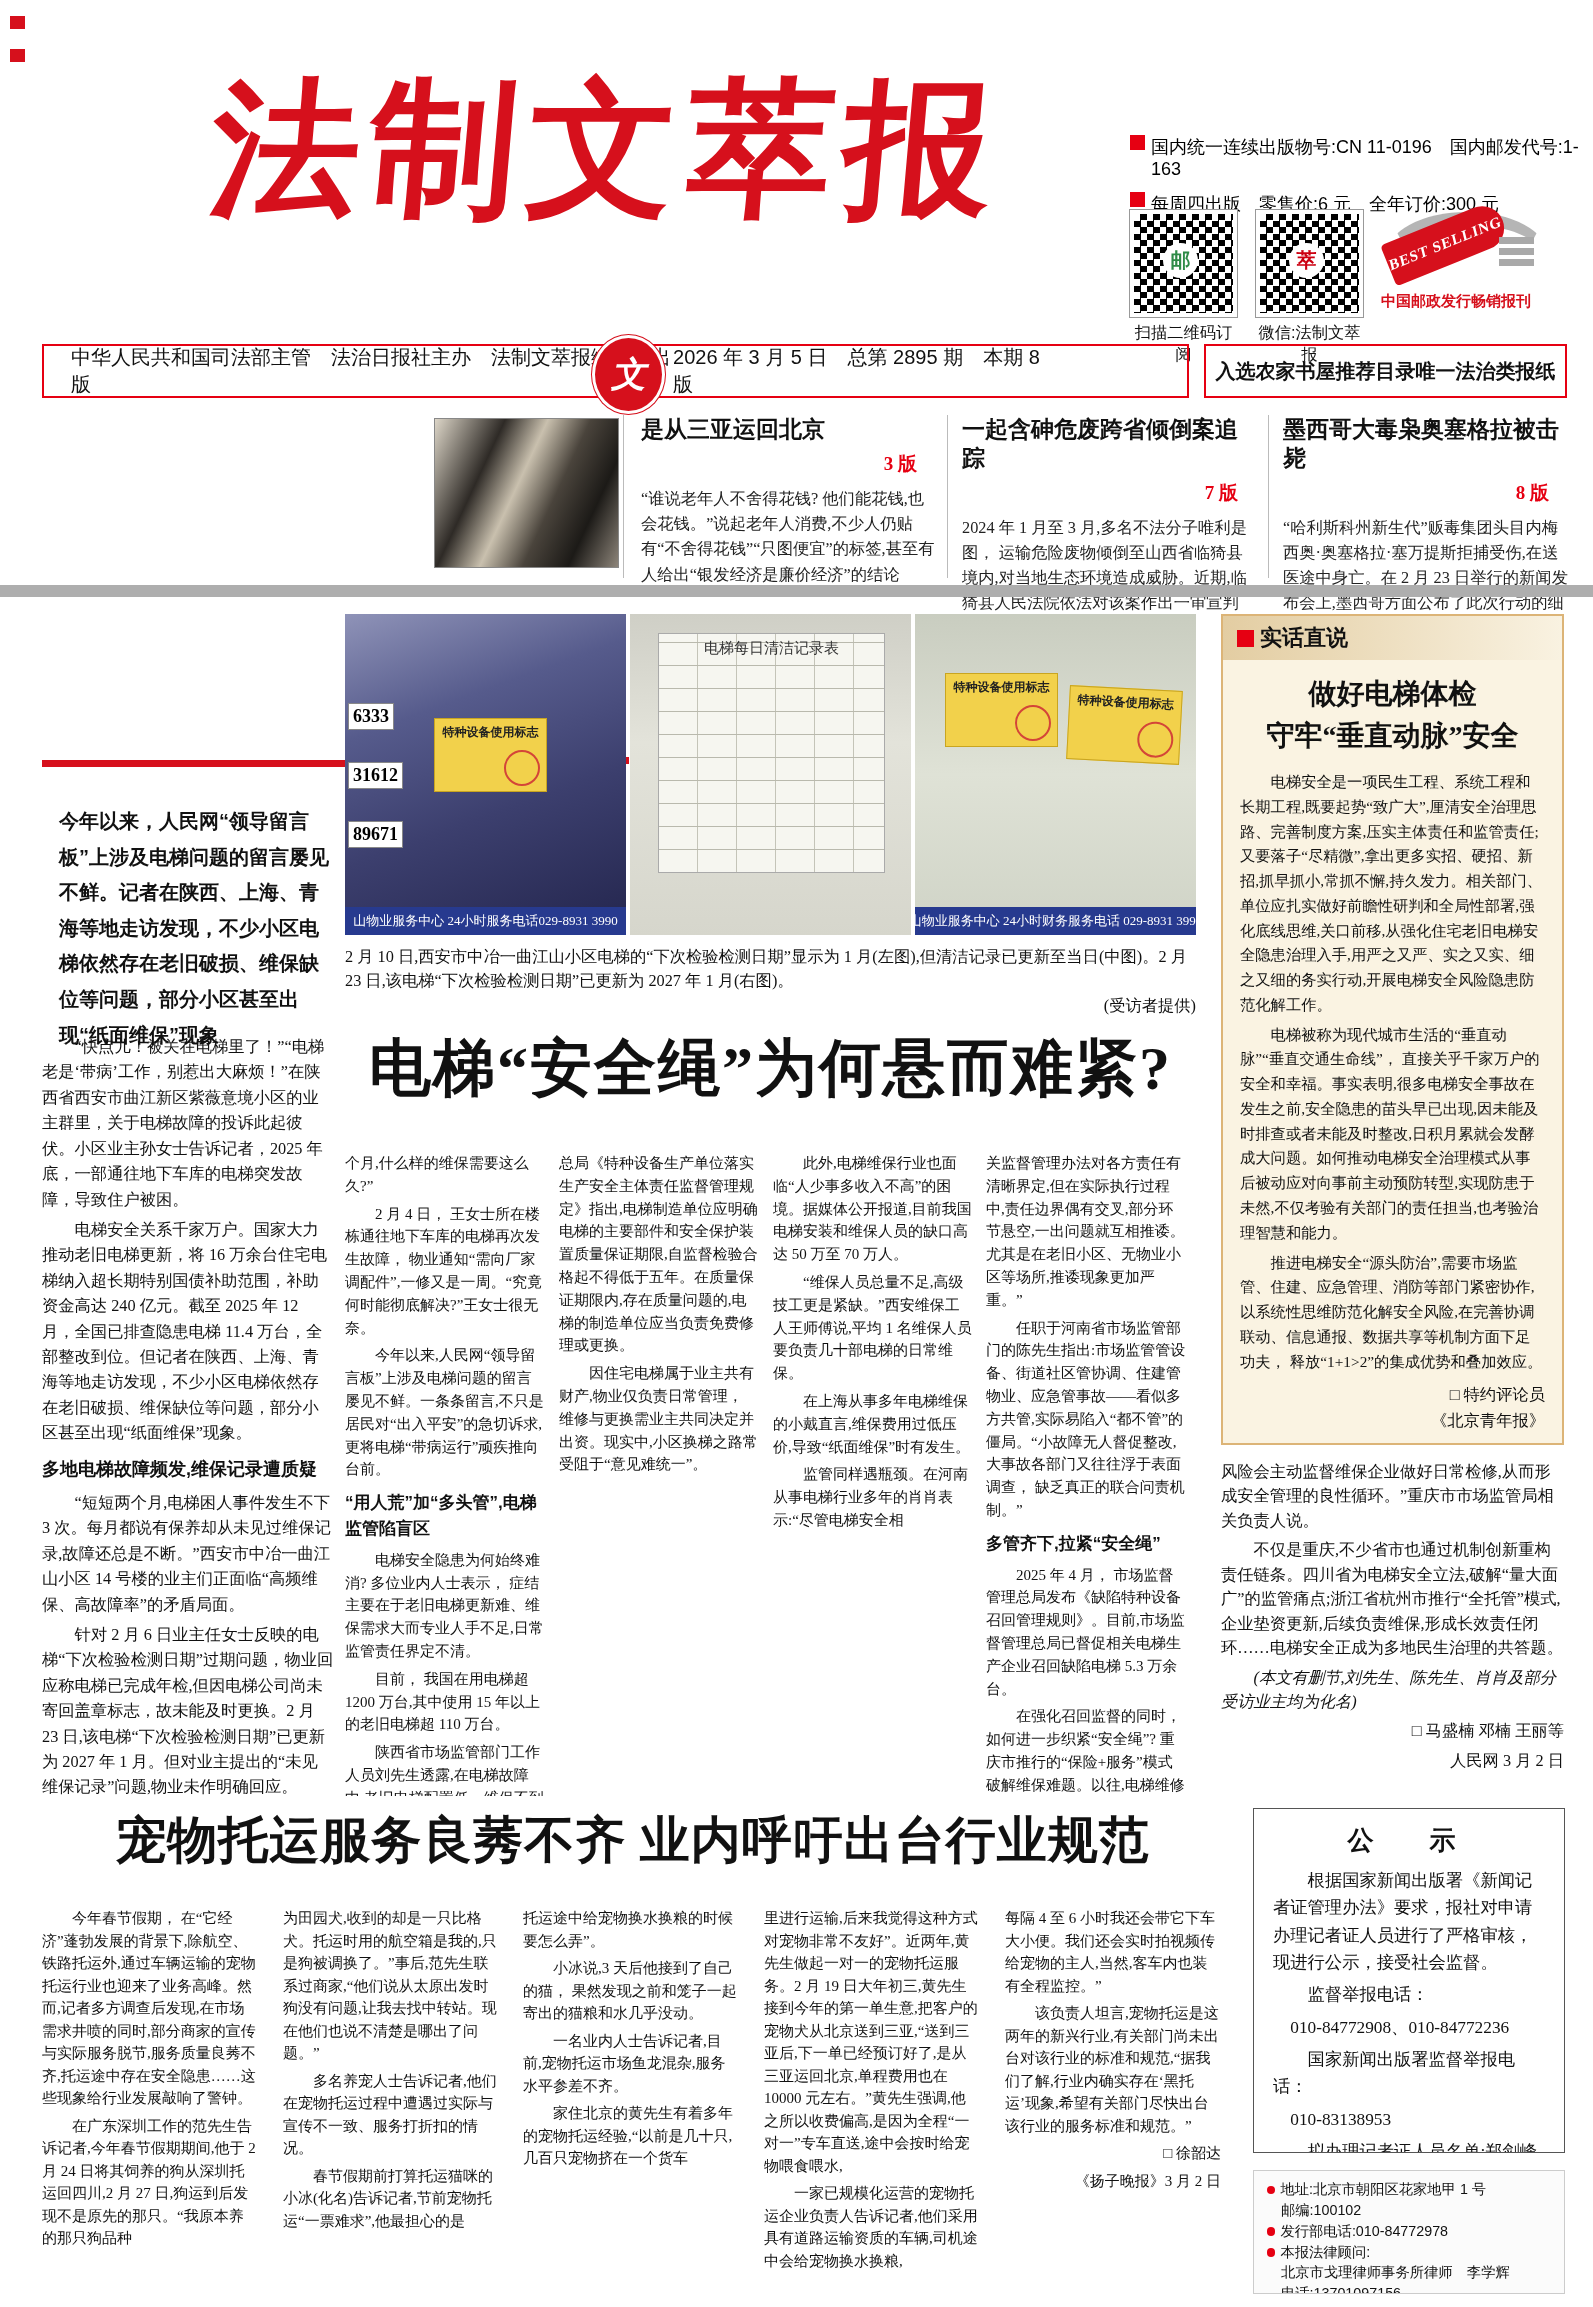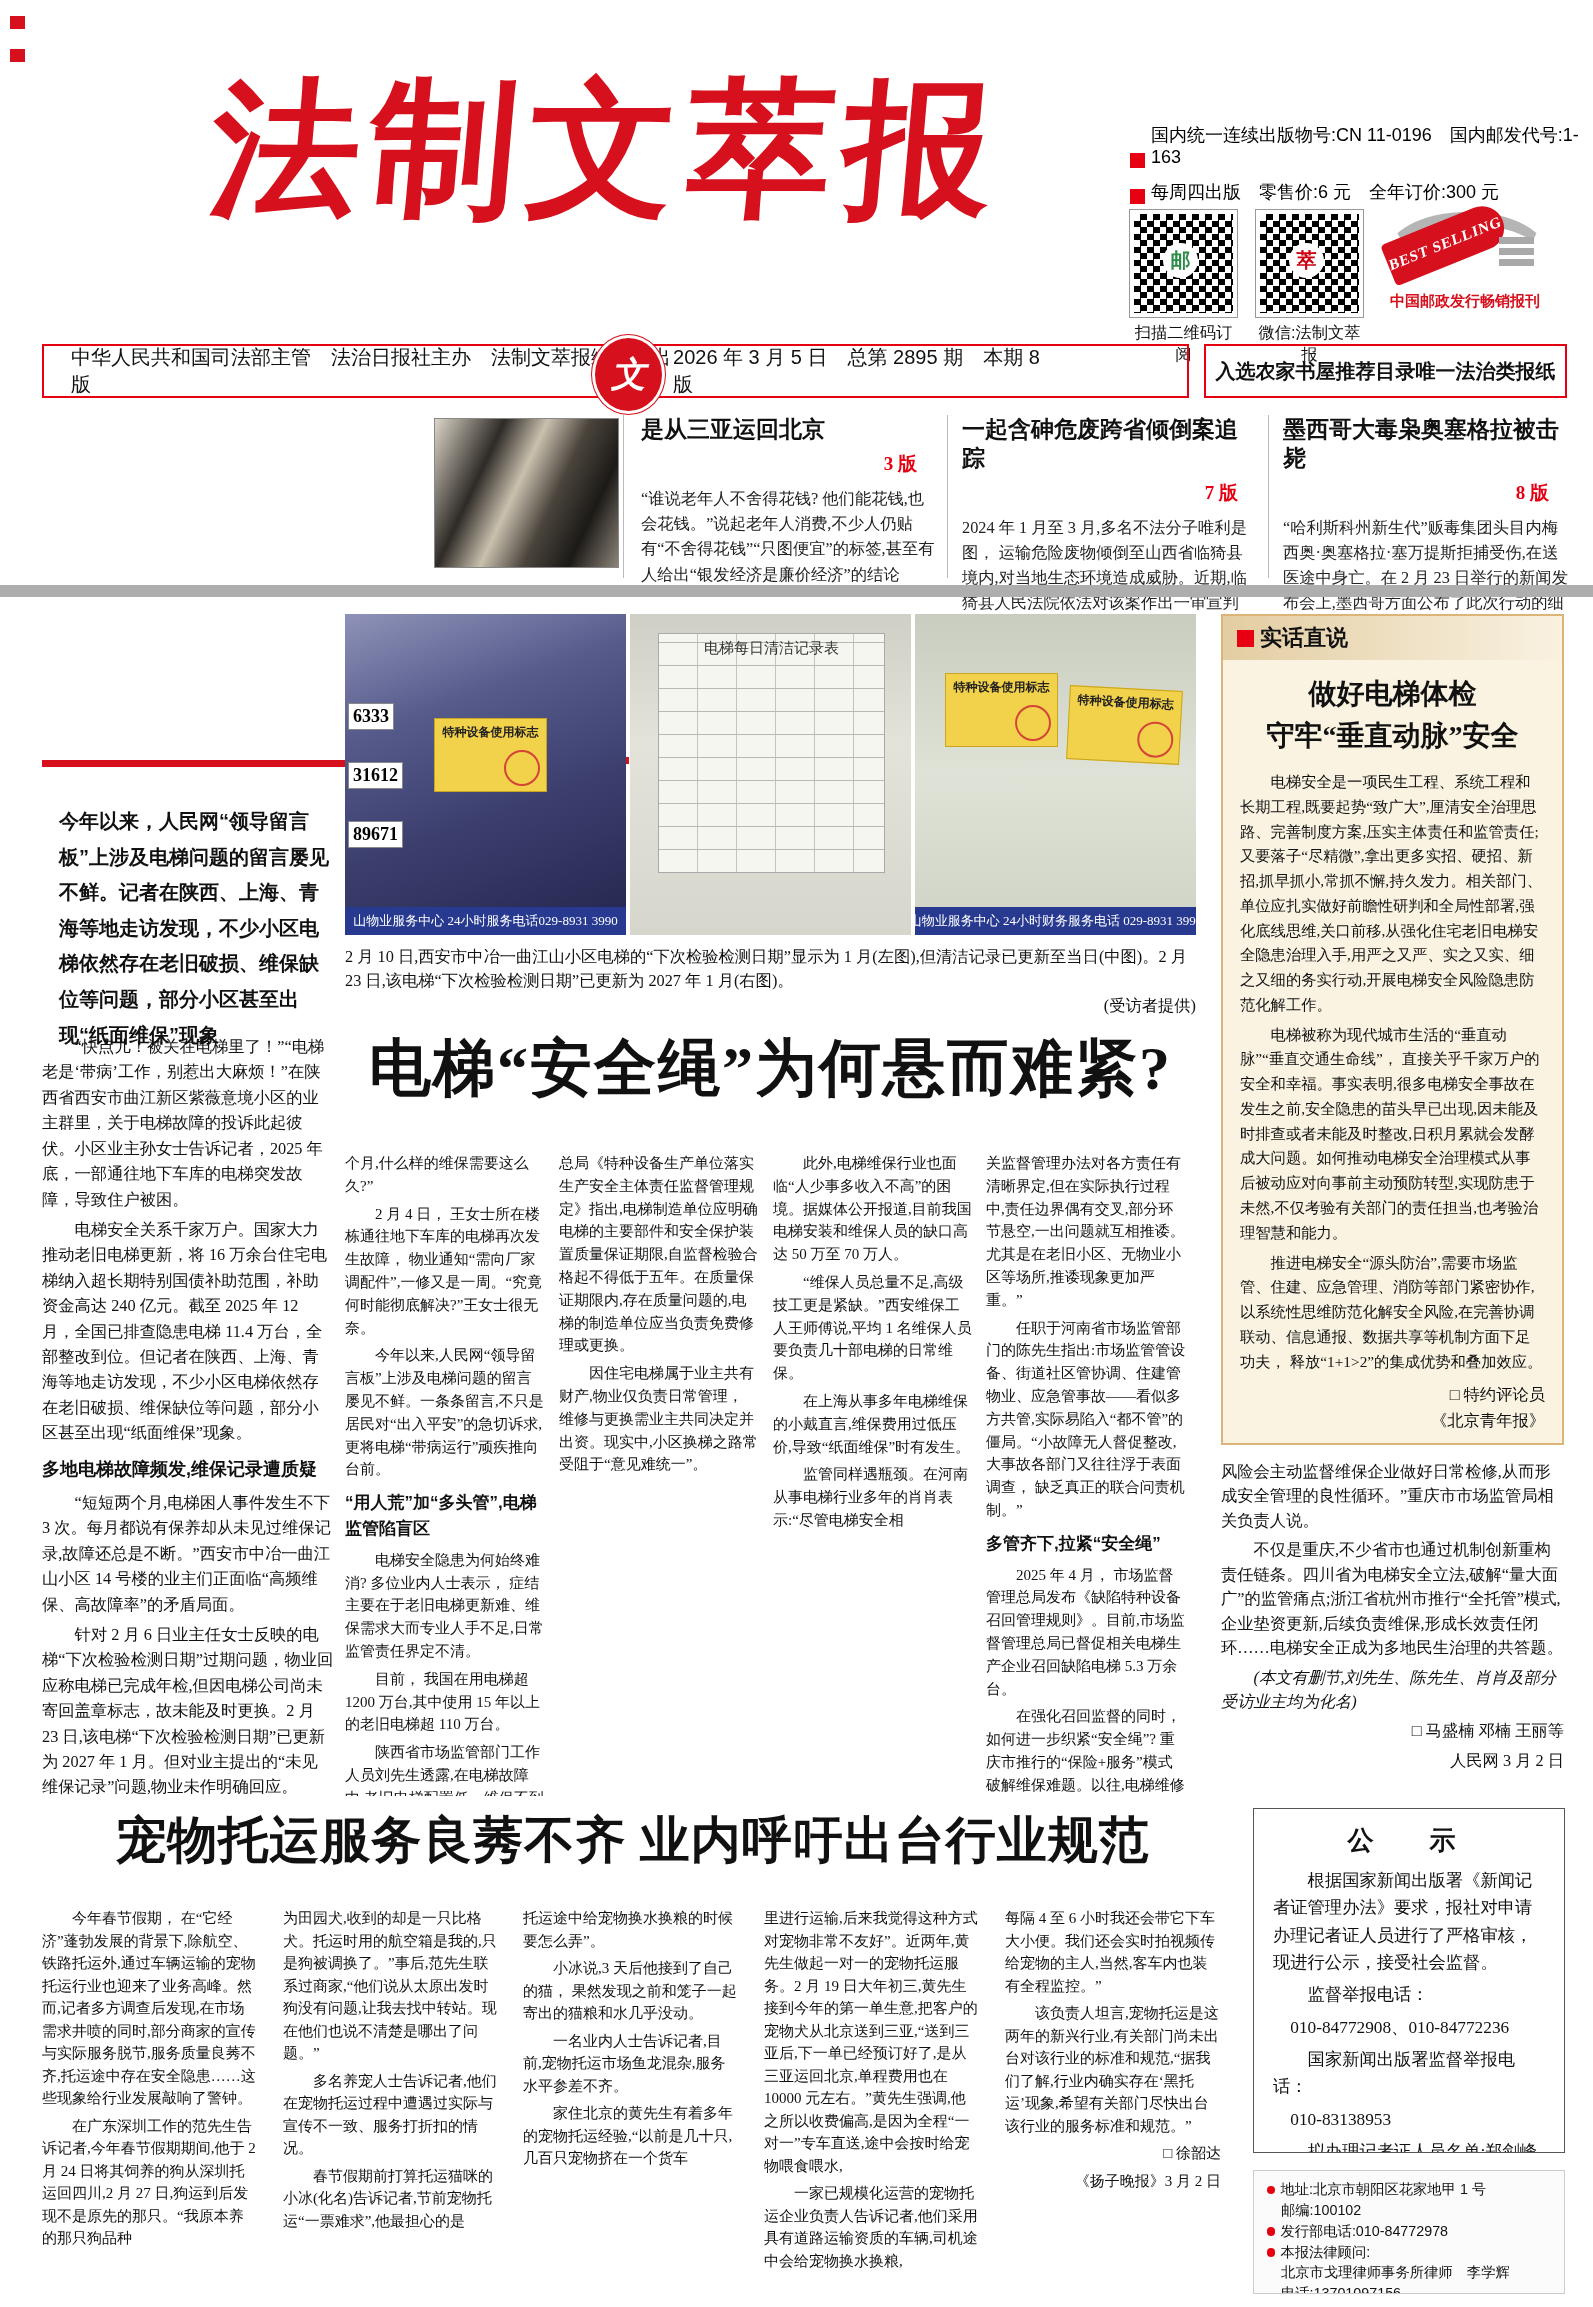--- a/index.html
+++ b/index.html
@@ -8,36 +8,36 @@
   .abs{position:absolute;}
   .sans{font-family:"Liberation Sans","DejaVu Sans",sans-serif;}
   p{margin:0 0 5px 0;text-indent:2em;}
   p.noind{text-indent:0;}
   
   .cmark{position:absolute;left:10px;width:15px;height:13px;background:#d6101c;}
   
   .mast-title{left:212px;top:39px;width:888px;font-size:148px;font-weight:bold;color:#d6101c;
     letter-spacing:10px;transform:skewX(-5deg);font-family:"Liberation Serif",serif;line-height:1.5;}
   .pubinfo{left:1130px;top:123px;width:449px;font-size:18px;color:#000;}
-  .pubinfo .row{margin-bottom:12px;display:flex;align-items:flex-end;}
+  .pubinfo .row{margin-bottom:12px;display:flex;align-items:flex-start;margin-top:12px;}
   .redsq{display:inline-block;width:15px;height:15px;background:#e60012;margin-right:6px;flex:0 0 auto;}
   .qr{width:99px;height:99px;background:repeating-conic-gradient(#000 0% 25%,#fff 0% 50%) 0 0/13px 13px;
       border:4px solid #fff;outline:1px solid #999;position:relative;}
   .qr .core{position:absolute;left:29px;top:29px;width:35px;height:35px;border-radius:50%;background:#fff;
       display:flex;align-items:center;justify-content:center;font-size:20px;font-weight:bold;}
   .qr-label{width:107px;text-align:center;font-size:16.3px;margin-top:5px;}
   .badge{left:1381px;top:207px;width:168px;height:113px;}
   .badge .swoosh{position:absolute;left:5px;top:5px;width:148px;height:74px;border-radius:50% 50% 10% 10%;
       border-top:13px solid #b5b5b5;border-left:7px solid transparent;border-right:7px solid transparent;}
   .badge .ribbon{position:absolute;left:3px;top:14px;width:123px;height:44px;background:#d6101c;
       border-radius:6px 30px 30px 6px;transform:rotate(-22deg);display:flex;align-items:center;justify-content:center;}
   .badge .ribbon span{color:#fff;font-size:15px;font-weight:bold;letter-spacing:1px;transform:skewX(-8deg);}
   .badge .pmark{position:absolute;right:15px;top:30px;width:35px;height:39px;background:
       linear-gradient(#a9a9a9 0 7px,transparent 7px 11px,#a9a9a9 11px 18px,transparent 18px 22px,#a9a9a9 22px 29px,transparent 29px);}
-  .badge-text{position:absolute;left:0;top:85px;width:168px;text-align:center;color:#d6101c;
+  .badge-text{position:absolute;left:0;top:85px;width:168px;color:#d6101c;
       font-size:15px;font-weight:bold;}
   
   .bar-left{left:42px;top:344px;width:1147px;height:54px;border:2.5px solid #e60012;box-sizing:border-box;
       display:flex;align-items:center;justify-content:space-between;padding:0 133px 0 27px;font-size:20px;}
   .bar-right{left:1204px;top:344px;width:363px;height:54px;border:2.5px solid #e60012;box-sizing:border-box;
       display:flex;align-items:center;justify-content:center;font-size:20px;font-weight:bold;}
   .bar-logo{left:592px;top:335px;width:67px;height:73px;background:#d6101c;border-radius:50%;
       border:3px solid #fff;box-shadow:0 0 0 1px #d6101c;display:flex;align-items:center;justify-content:center;}
   .bar-logo span{color:#fff;font-size:35px;font-weight:bold;font-style:italic;}
   

